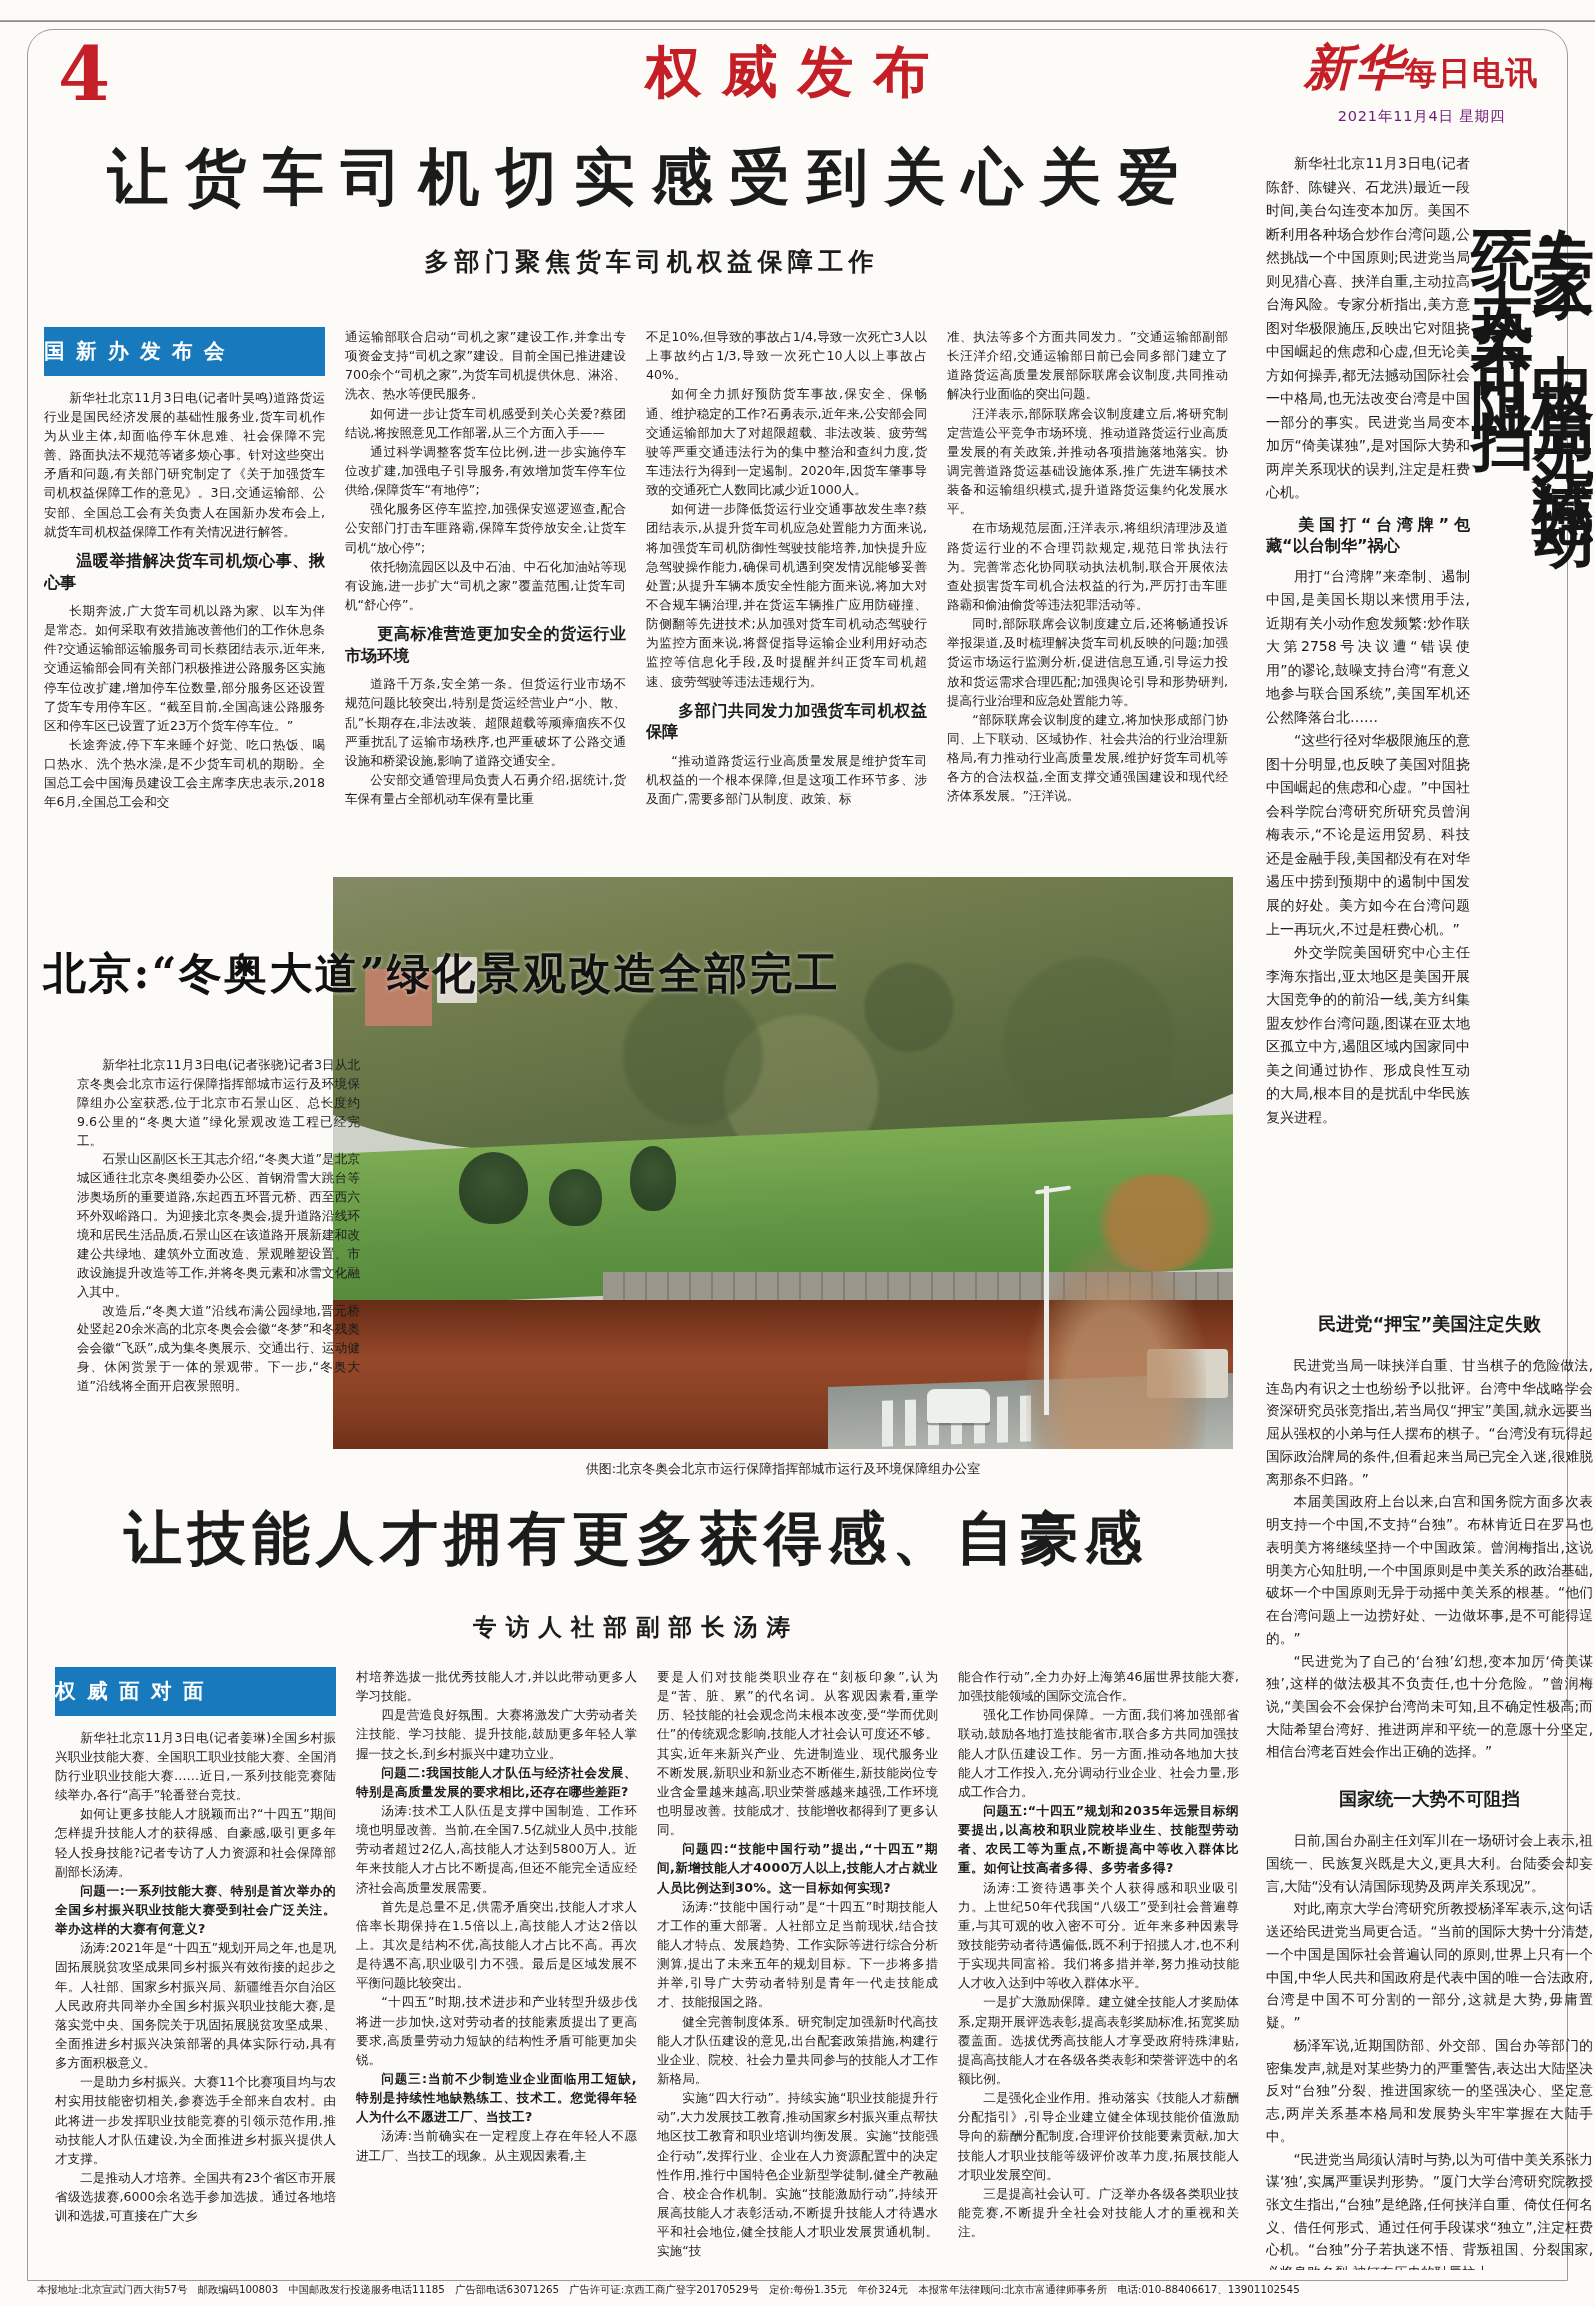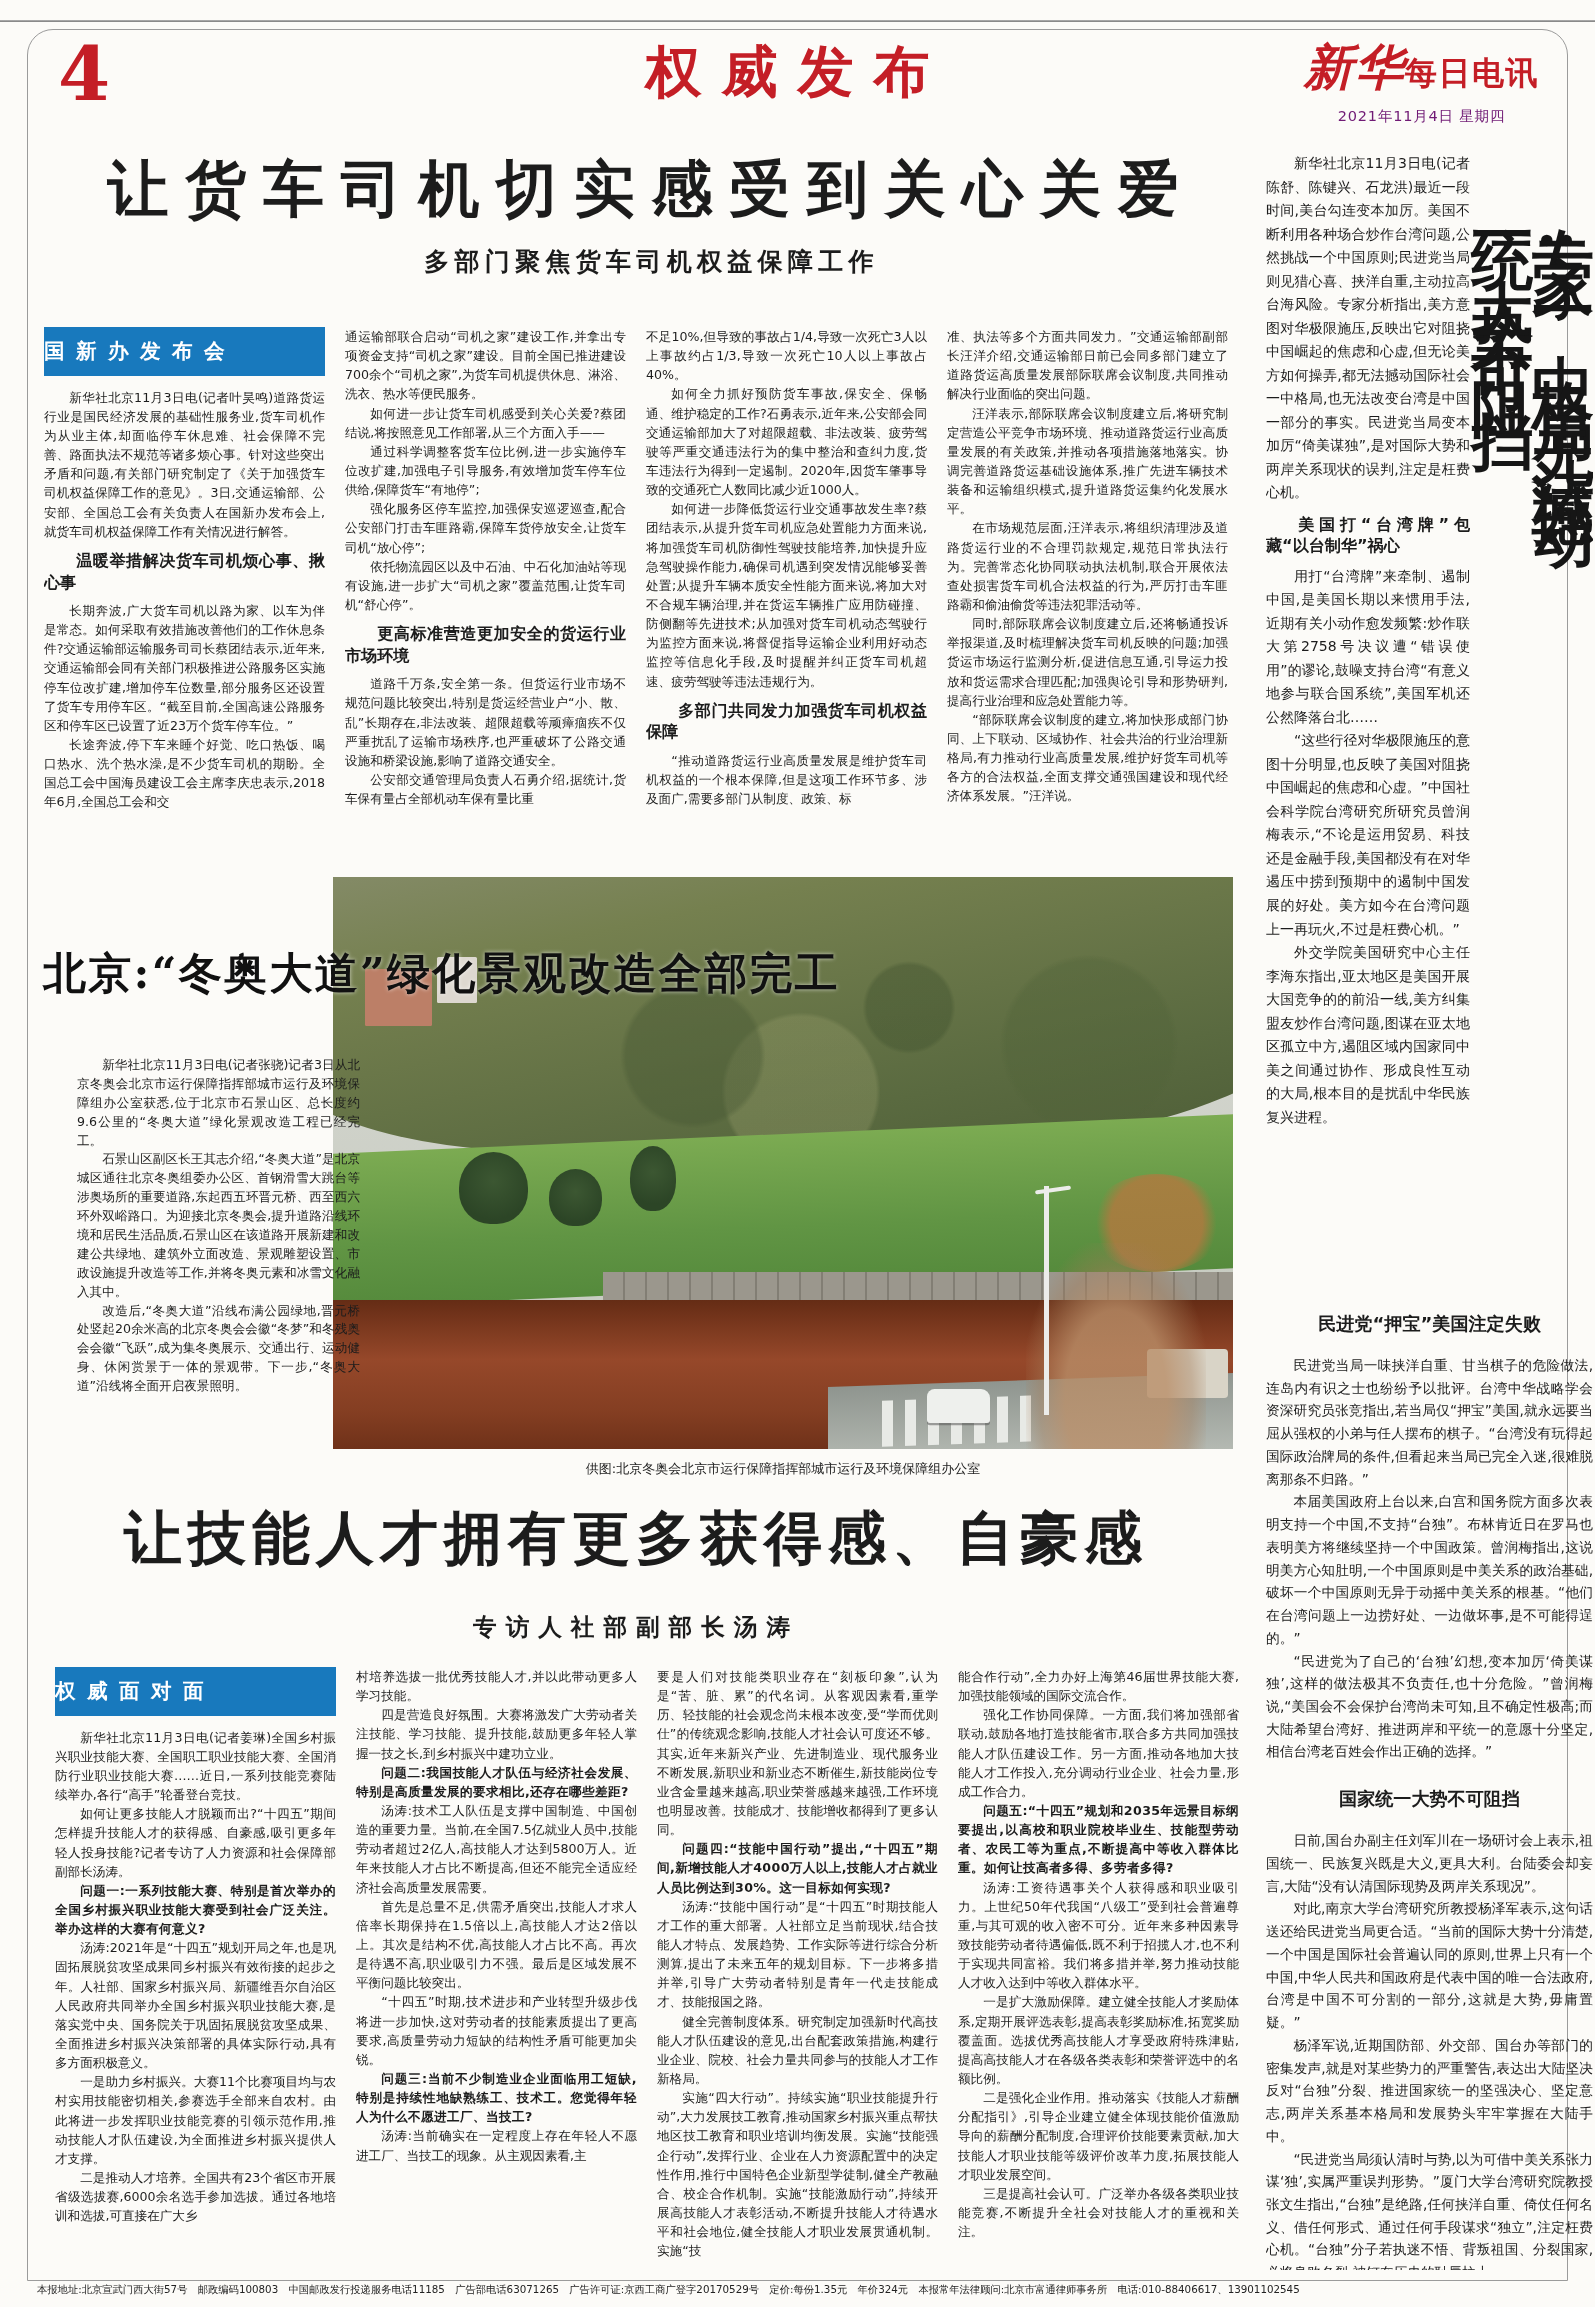--- a/index.html
+++ b/index.html
@@ -14,21 +14,21 @@
            font-size:75px;font-weight:700;color:#c41e26;line-height:1;}
   .section-title{position:absolute;top:44px;left:0;right:0;text-align:center;
            font-size:56px;font-weight:900;color:#c41e26;letter-spacing:20px;line-height:1;}
   .brand{position:absolute;top:35px;right:56px;text-align:center;}
   .logo{white-space:nowrap;}
   .logo-script{font-family:"DejaVu Serif",serif;font-style:italic;font-weight:700;
            font-size:49px;color:#c41e26;letter-spacing:1.5px;}
   .logo-rest{font-size:32px;font-weight:700;color:#c41e26;letter-spacing:1.5px;}
   .dateline{margin-top:6px;font-size:14.5px;color:#701a75;letter-spacing:0.8px;}
   
-  .a1-headline{position:absolute;top:157px;left:69px;width:1165px;margin:0;text-align:center;
+  .a1-headline{position:absolute;top:145px;left:69px;width:1165px;margin:0;text-align:center;
            font-family:"DejaVu Serif",serif;font-size:61px;font-weight:700;
            letter-spacing:16.7px;line-height:1.05;}
   .a1-deck{position:absolute;top:245px;left:69px;width:1165px;text-align:center;
            font-size:25px;font-weight:700;letter-spacing:5.3px;}
   .cols{position:absolute;display:flex;gap:20px;overflow:hidden;}
   .a1-cols{top:327px;left:44px;width:1184px;height:545px;}
   .col{flex:1;font-size:12.6px;line-height:1.52;text-align:justify;overflow:hidden;}
   .kicker{background:#1879bd;color:#fff;text-align:left;font-size:20.6px;font-weight:700;
           letter-spacing:11.4px;padding:9px 0 8.4px;margin-bottom:12px;}
   .blk{text-indent:2em;margin:0;}
@@ -200,21 +200,21 @@
           <div class="blk blk-p">汤涛:2021年是“十四五”规划开局之年,也是巩固拓展脱贫攻坚成果同乡村振兴有效衔接的起步之年。人社部、国家乡村振兴局、新疆维吾尔自治区人民政府共同举办全国乡村振兴职业技能大赛,是落实党中央、国务院关于巩固拓展脱贫攻坚成果、全面推进乡村振兴决策部署的具体实际行动,具有多方面积极意义。</div>
           <div class="blk blk-p">一是助力乡村振兴。大赛11个比赛项目均与农村实用技能密切相关,参赛选手全部来自农村。由此将进一步发挥职业技能竞赛的引领示范作用,推动技能人才队伍建设,为全面推进乡村振兴提供人才支撑。</div>
           <div class="blk blk-p">二是推动人才培养。全国共有23个省区市开展省级选拔赛,6000余名选手参加选拔。通过各地培训和选拔,可直接在广大乡</div>
         </div>
     </div>
     <div class="col">
 
     <div class="blk blk-pc">村培养选拔一批优秀技能人才,并以此带动更多人学习技能。</div>
         <div class="blk blk-p">四是营造良好氛围。大赛将激发广大劳动者关注技能、学习技能、提升技能,鼓励更多年轻人掌握一技之长,到乡村振兴中建功立业。</div>
         <div class="blk blk-q">问题二:我国技能人才队伍与经济社会发展、特别是高质量发展的要求相比,还存在哪些差距?</div>
-        <div class="blk blk-p">汤涛:技术工人队伍是支撑中国制造、中国创造的重要力量。当前,在全国7.5亿就业人员中,技能劳动者超过2亿人,高技能人才达到5800万人。近年来技能人才占比不断提高,但还不能完全适应经济社会高质量发展需要。</div>
+        <div class="blk blk-p">汤涛:技术工人队伍是支撑中国制造、工作环境也明显改善。当前,在全国7.5亿就业人员中,技能劳动者超过2亿人,高技能人才达到5800万人。近年来技能人才占比不断提高,但还不能完全适应经济社会高质量发展需要。</div>
         <div class="blk blk-p">首先是总量不足,供需矛盾突出,技能人才求人倍率长期保持在1.5倍以上,高技能人才达2倍以上。其次是结构不优,高技能人才占比不高。再次是待遇不高,职业吸引力不强。最后是区域发展不平衡问题比较突出。</div>
         <div class="blk blk-p">“十四五”时期,技术进步和产业转型升级步伐将进一步加快,这对劳动者的技能素质提出了更高要求,高质量劳动力短缺的结构性矛盾可能更加尖锐。</div>
         <div class="blk blk-q">问题三:当前不少制造业企业面临用工短缺,特别是持续性地缺熟练工、技术工。您觉得年轻人为什么不愿进工厂、当技工?</div>
         <div class="blk blk-p">汤涛:当前确实在一定程度上存在年轻人不愿进工厂、当技工的现象。从主观因素看,主</div>
       </div>
     <div class="col">
 
     <div class="blk blk-pc">要是人们对技能类职业存在“刻板印象”,认为是“苦、脏、累”的代名词。从客观因素看,重学历、轻技能的社会观念尚未根本改变,受“学而优则仕”的传统观念影响,技能人才社会认可度还不够。其实,近年来新兴产业、先进制造业、现代服务业不断发展,新职业和新业态不断催生,新技能岗位专业含金量越来越高,职业荣誉感越来越强,工作环境也明显改善。技能成才、技能增收都得到了更多认同。</div>
         <div class="blk blk-q">问题四:“技能中国行动”提出,“十四五”期间,新增技能人才4000万人以上,技能人才占就业人员比例达到30%。这一目标如何实现?</div>
         <div class="blk blk-p">汤涛:“技能中国行动”是“十四五”时期技能人才工作的重大部署。人社部立足当前现状,结合技能人才特点、发展趋势、工作实际等进行综合分析测算,提出了未来五年的规划目标。下一步将多措并举,引导广大劳动者特别是青年一代走技能成才、技能报国之路。</div>

